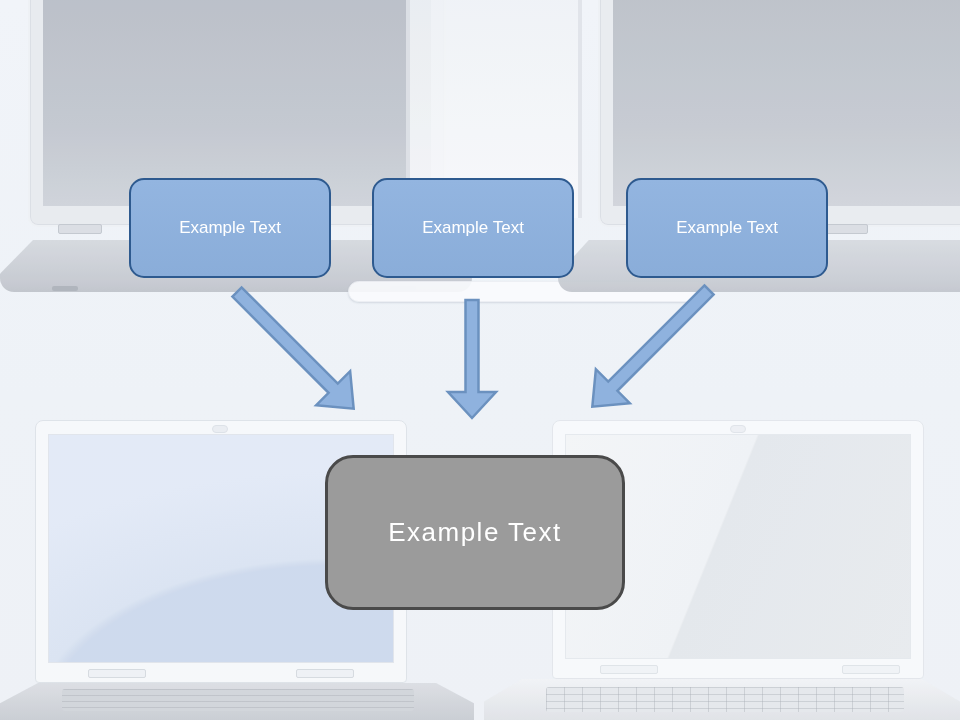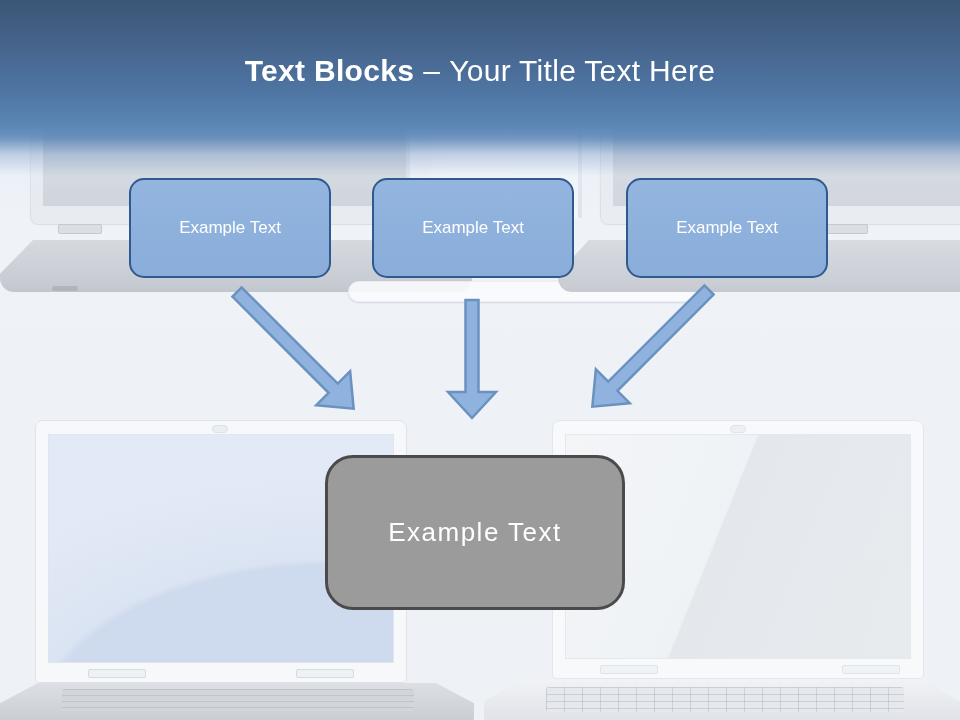--- a/index.html
+++ b/index.html
@@ -123,24 +123,20 @@
   <div class="lp">
     <div class="br-lid"></div>
     <div class="br-cam"></div>
     <div class="br-screen"></div>
     <div class="br-hinge1"></div>
     <div class="br-hinge2"></div>
     <div class="br-base"></div>
     <div class="br-kbd"></div>
   </div>
 
-  <div class="header">
-    <h1 class="title"><span class="t-bold">Text Blocks</span><span class="t-sep">–</span><span class="t-reg">Your Title Text Here</span>
-    </h1>
-  </div>
 
   <svg class="arrows" viewBox="0 0 960 720">
     <g transform="translate(237,292) rotate(-45)">
       <polygon points="-6.5,0 6.5,0 6.5,136 24,136 0,165 -24,136 -6.5,136"></polygon>
     </g>
     <g transform="translate(472,300)">
       <polygon points="-6.5,0 6.5,0 6.5,92 24,92 0,118 -24,92 -6.5,92"></polygon>
     </g>
     <g transform="translate(709,290) rotate(45)">
       <polygon points="-6.5,0 6.5,0 6.5,136 24,136 0,165 -24,136 -6.5,136"></polygon>

